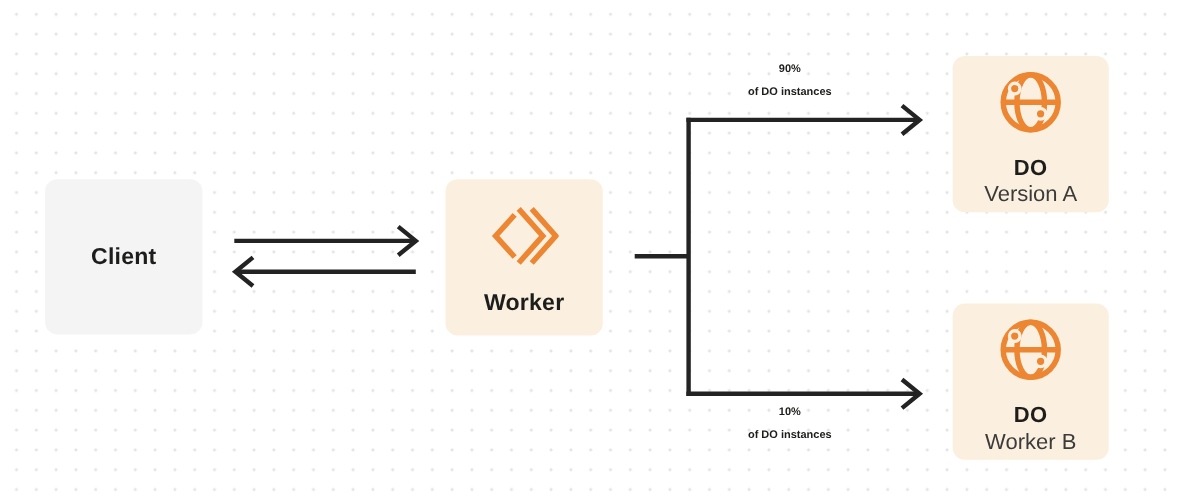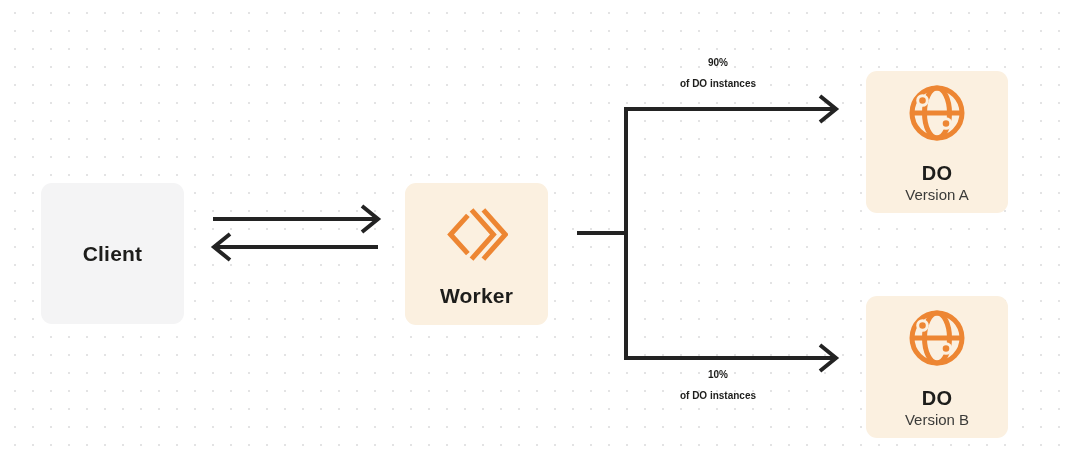--- a/index.html
+++ b/index.html
@@ -8,21 +8,21 @@
     width:1072px;height:452px;
     overflow:hidden;
     font-family:"Liberation Sans","DejaVu Sans",sans-serif;
     background-color:#ffffff;
     background-image:radial-gradient(circle,#e3e3e4 1.3px,rgba(255,255,255,0) 1.5px);
     background-size:18px 18px;
     background-position:6px 4px;
   }
   .connectors{position:absolute;left:0;top:0;color:var(--line-dark,#232323);}
   .connectors path{stroke:currentColor;stroke-width:4;fill:none;stroke-linejoin:miter;}
-  .node{position:absolute;border-radius:11px;margin-top:20px;}
+  .node{position:absolute;border-radius:11px;}
   .node-client{
     left:41px;top:163px;width:143px;height:141px;
     background:var(--node-gray,#f4f4f5);
     display:flex;align-items:center;justify-content:center;
   }
   .node-client .node-label{
     font-size:21px;font-weight:bold;color:var(--text-dark,#1d1d1b);letter-spacing:.2px;
   }
   .node-worker{
     left:405px;top:163px;width:143px;height:142px;
@@ -39,21 +39,21 @@
   }
   .node-do-a{top:51px;}
   .node-do-b{top:276px;}
   .node-do .icon-wrap{position:absolute;left:0;right:0;top:10px;text-align:center;}
   .do-title{
     position:absolute;left:0;right:0;top:91px;text-align:center;
     font-size:20px;font-weight:bold;color:var(--text-dark,#1d1d1b);letter-spacing:.3px;
   }
   .do-sub{
     position:absolute;left:0;right:0;top:115px;text-align:center;
-    font-size:15px;font-weight:400;color:var(--text-subtle,#3b3b39);
+    font-size:20px;font-weight:400;color:var(--text-subtle,#3b3b39);
   }
   .branch-label{
     position:absolute;width:200px;text-align:center;
     font-size:10px;font-weight:bold;line-height:21px;
     color:var(--text-dark,#1d1d1b);
   }
   .branch-label-top{left:618px;top:52px;}
   .branch-label-bottom{left:618px;top:364px;}
   .icon-orange{color:var(--accent-orange,#ed8633);vertical-align:top;}
 </style>
@@ -123,21 +123,21 @@
     <span class="icon-wrap">
       <svg class="icon-orange" width="64" height="64" viewBox="0 0 64 64" fill="none" aria-hidden="true">
         <circle cx="32" cy="32" r="25" stroke="currentColor" stroke-width="5"></circle>
         <ellipse cx="32" cy="32" rx="12.5" ry="25" stroke="currentColor" stroke-width="5"></ellipse>
         <path d="M7,32 H57" stroke="currentColor" stroke-width="5"></path>
         <circle cx="17.5" cy="19.5" r="4.8" fill="currentColor" stroke="var(--node-cream,#FBF0E0)" stroke-width="3"></circle>
         <circle cx="41" cy="42.5" r="4.8" fill="currentColor" stroke="var(--node-cream,#FBF0E0)" stroke-width="3"></circle>
       </svg>
     </span>
     <span class="do-title">DO</span>
-    <span class="do-sub">Version B</span>
+    <span class="do-sub">Worker B</span>
   </div>
 
   <div class="branch-label branch-label-top">
     <div>90%</div>
     <div>of DO instances</div>
   </div>
   <div class="branch-label branch-label-bottom">
     <div>10%</div>
     <div>of DO instances</div>
   </div>

